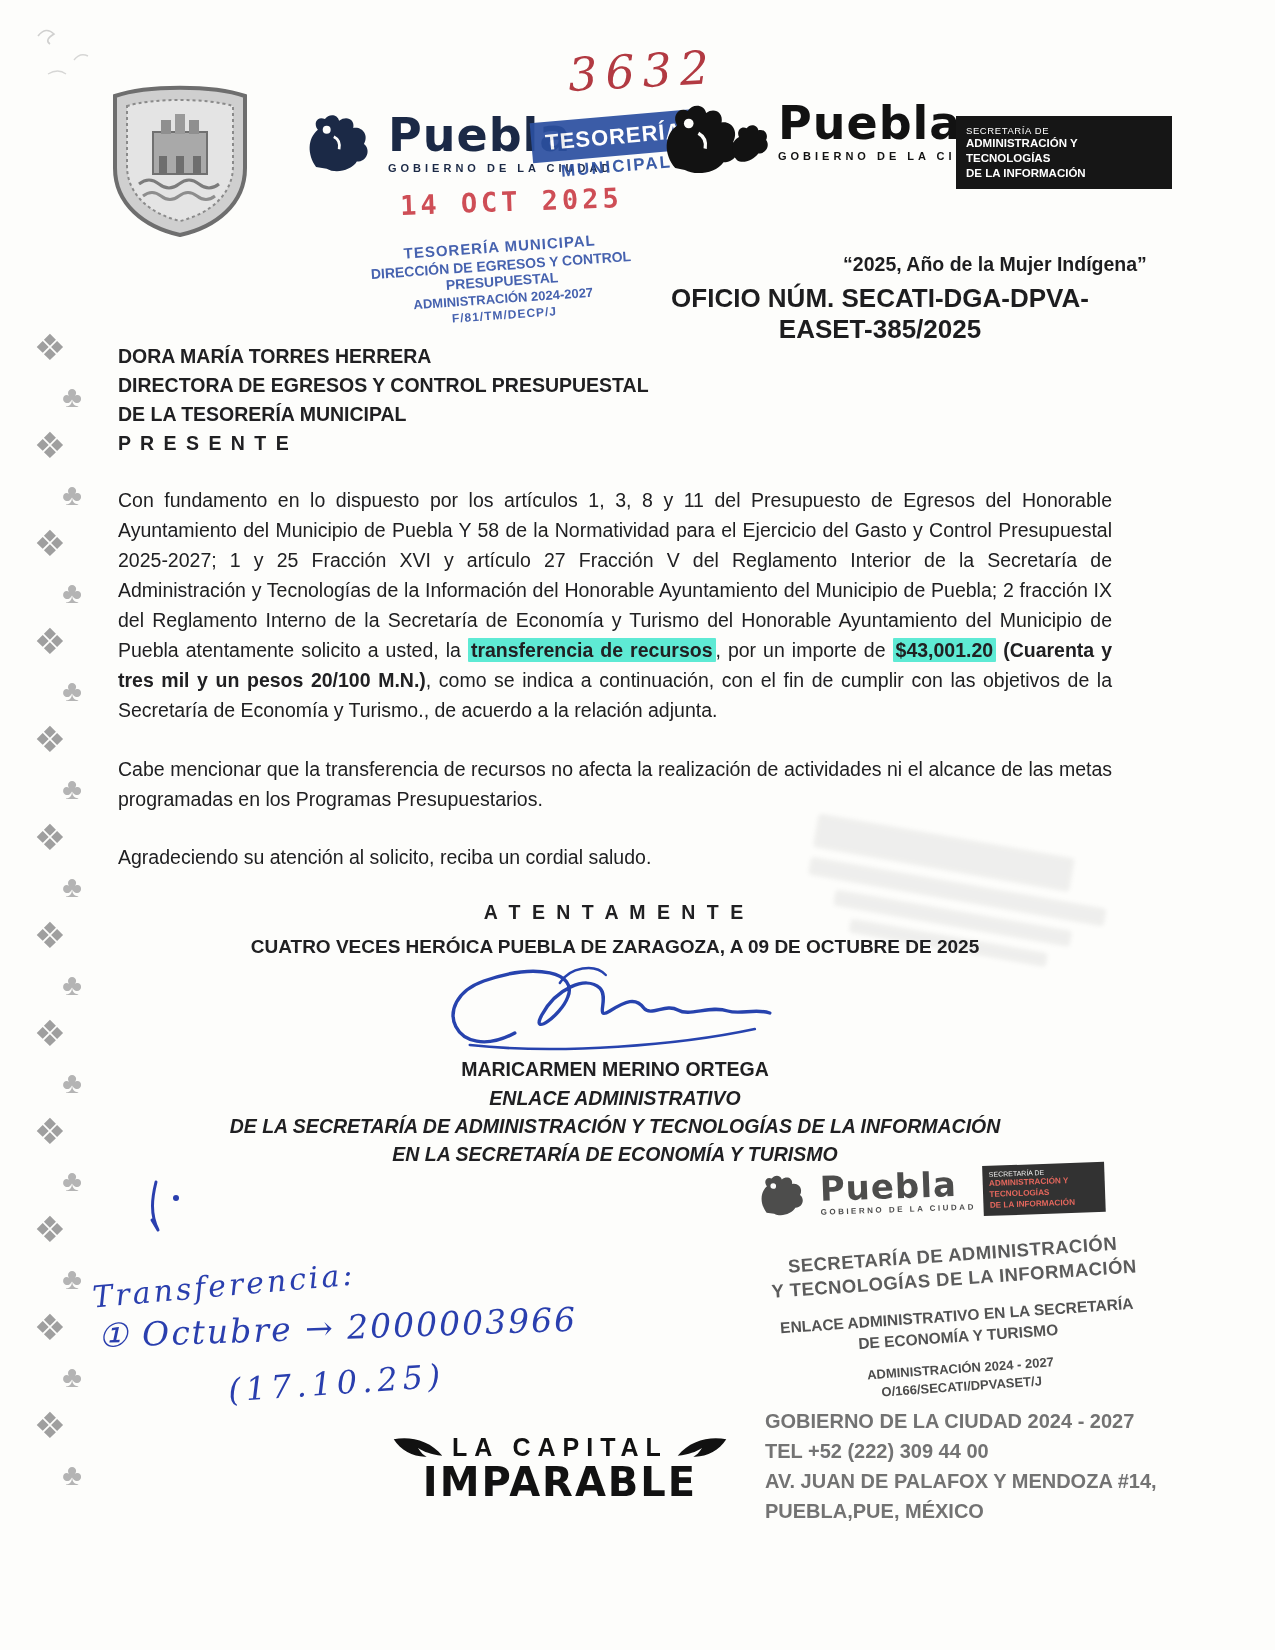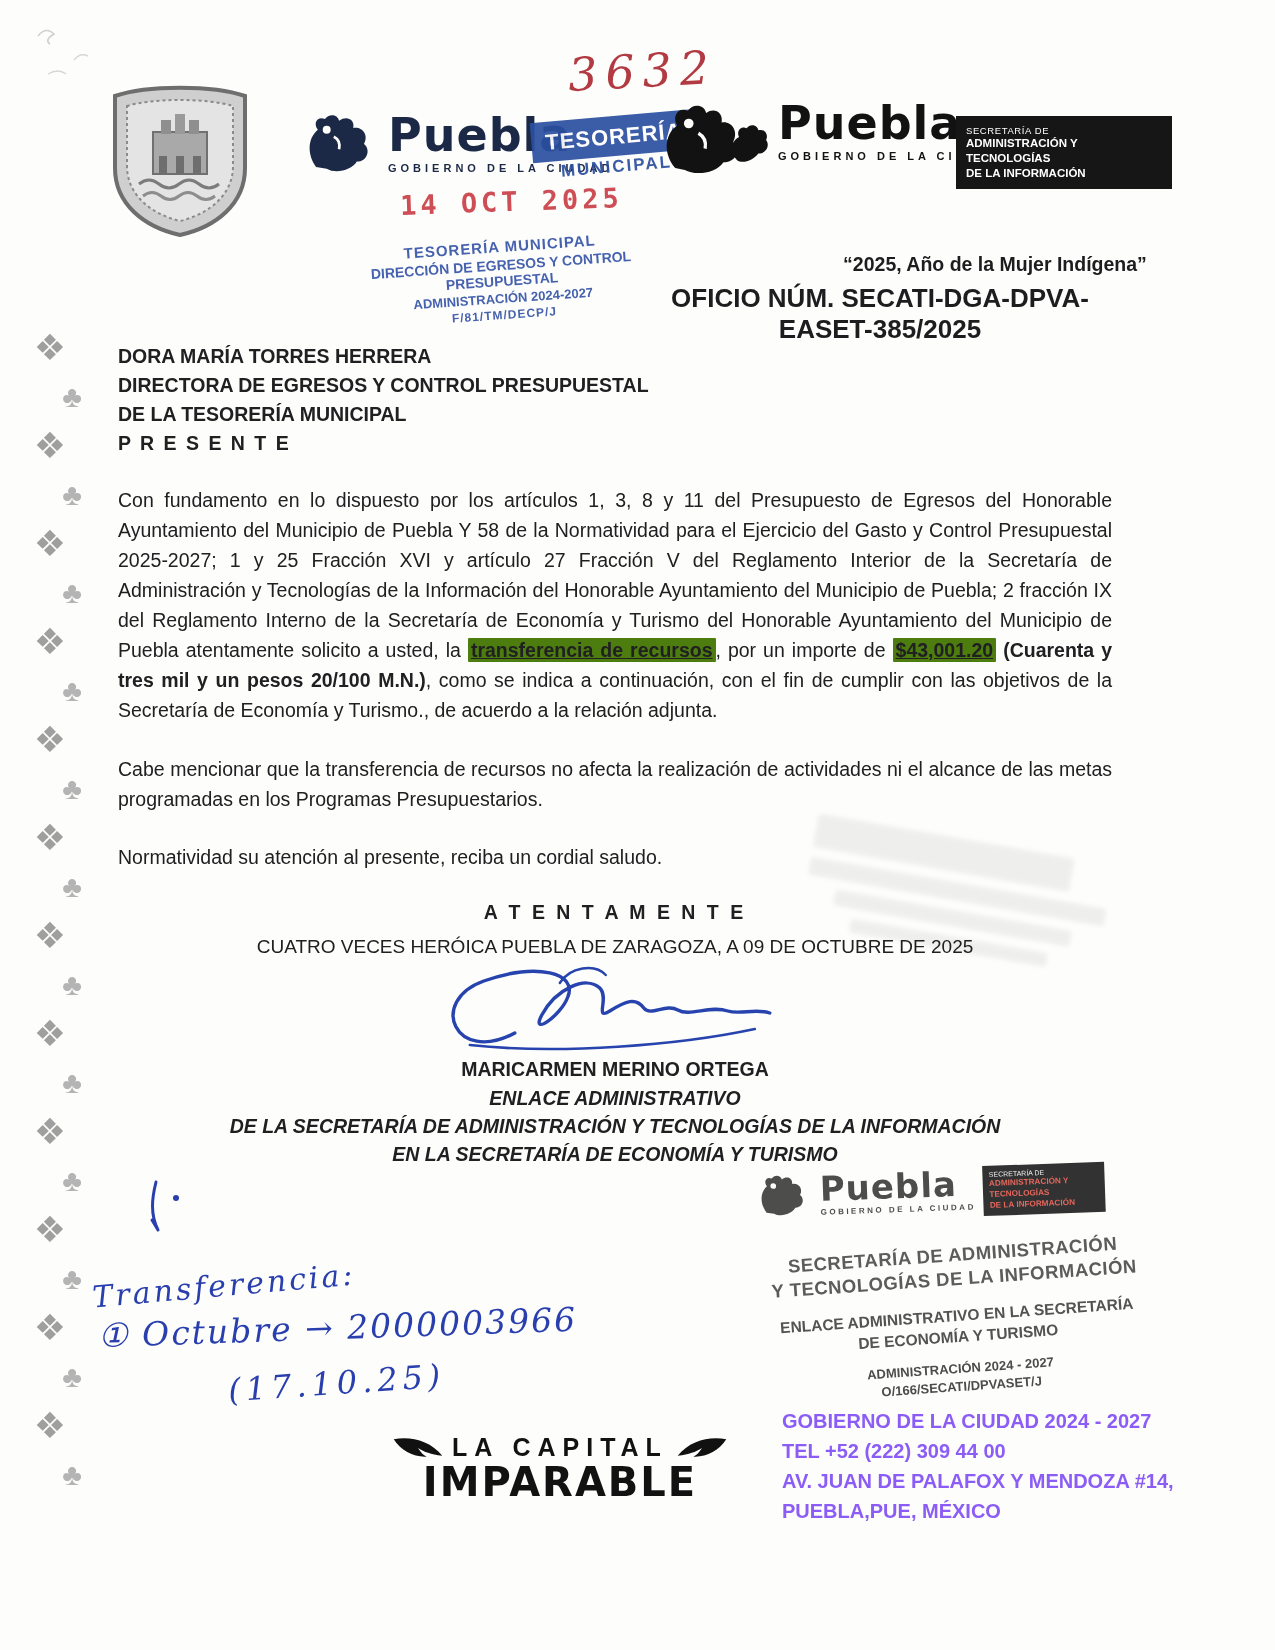--- a/index.html
+++ b/index.html
@@ -57,26 +57,26 @@
   .oficio { position:absolute; left:642px; top:283px; width:476px; text-align:center; font-weight:bold; font-size:26px; }
 
   
   .letter { position:absolute; left:118px; top:342px; width:994px; font-size:19.5px; line-height:29px; color:#202022; }
   .recipient div { font-weight:bold; }
   .salutation { letter-spacing:2px; }
   .para { text-align:justify; margin:0; }
   .p1 { margin-top:27px; line-height:30px; }
   .p2 { margin-top:29px; line-height:30px; }
   .p3 { margin-top:29px; }
-  .hl { background:#4d7c0f; font-weight:bold; padding:1px 3px; border-radius:1px;text-decoration:underline; }
+  .hl { background:#5eead4; font-weight:bold; padding:1px 3px; border-radius:1px; }
   .bold { font-weight:bold; }
 
   .closing { text-align:center; margin-top:26px; }
   .atent { font-weight:bold; font-size:19.5px; letter-spacing:3px; }
-  .placedate { font-weight:normal; font-size:19px; margin-top:5px; }
+  .placedate { font-weight:bold; font-size:19px; margin-top:5px; }
   .sig-wrap { position:relative; height:108px; }
   .signature { position:absolute; left:50%; top:-8px; transform:translateX(-54%); }
   .signer-name { font-weight:bold; margin-top:-14px; }
   .roles div { font-weight:bold; line-height:28px;font-style:italic; }
 
   
   .stamp2 { position:absolute; left:752px; top:1168px; display:flex; align-items:flex-start; gap:6px;
             color:#333; transform:rotate(-2deg); opacity:.9; }
   .stamp2 .angel { width:62px; height:44px; }
   .stamp2 .wordmark { font-size:34px; }
@@ -97,21 +97,21 @@
   .note-item  { left:98px;  top:1308px; font-size:33px; letter-spacing:2px; transform:rotate(-2deg); }
   .note-date  { left:228px; top:1364px; font-size:32px; letter-spacing:5px; transform:rotate(-4deg); }
   .pen-mark { position:absolute; left:142px; top:1176px; }
 
   
   .capital { position:absolute; left:392px; top:1420px; width:336px; text-align:center; color:#121212;margin-top:13px; }
   .cap-top { display:flex; align-items:center; justify-content:center; gap:8px; font-weight:bold; font-size:25px; letter-spacing:7px; }
   .cap-bottom { font-family:"DejaVu Sans", sans-serif; font-weight:bold; font-size:40px; letter-spacing:2px; margin-top:-3px; }
   .wing { width:52px; height:24px; flex:0 0 auto; }
 
-  .contact { position:absolute; left:765px; top:1406px; color:#8b5cf6; font-size:20px; line-height:30px; font-weight:bold;margin-left:17px; }
+  .contact { position:absolute; left:765px; top:1406px; color:#737373; font-size:20px; line-height:30px; font-weight:bold; }
 
   
   .ghost { position:absolute; left:800px; top:838px; width:300px; height:190px; transform:rotate(10deg);
            opacity:.10; filter:blur(2px); }
   .ghost .gblock { background:#777; border-radius:4px; margin-bottom:10px; }
   .scribble { position:absolute; left:28px; top:16px; opacity:.45; }
 </style>
 </head>
 <body>
 
@@ -224,21 +224,21 @@
     <div class="recipient">
       <div>DORA MARÍA TORRES HERRERA</div>
       <div>DIRECTORA DE EGRESOS Y CONTROL PRESUPUESTAL</div>
       <div>DE LA TESORERÍA MUNICIPAL</div>
       <div class="salutation">P R E S E N T E</div>
     </div>
 
     <p class="para p1"><span>Con fundamento en lo dispuesto por los artículos 1, 3, 8 y 11 del Presupuesto de Egresos del Honorable Ayuntamiento del Municipio de Puebla Y 58 de la Normatividad para el Ejercicio del Gasto y Control Presupuestal 2025-2027; 1 y 25 Fracción XVI y artículo 27 Fracción V del Reglamento Interior de la Secretaría de Administración y Tecnologías de la Información del Honorable Ayuntamiento del Municipio de Puebla; 2 fracción IX del Reglamento Interno de la Secretaría de Economía y Turismo del Honorable Ayuntamiento del Municipio de Puebla atentamente solicito a usted, la </span><span class="hl">transferencia de recursos</span><span>, por un importe de </span><span class="hl">$43,001.20</span><span> </span><span class="bold">(Cuarenta y tres mil y un pesos 20/100 M.N.)</span><span>, como se indica a continuación, con el fin de cumplir con las objetivos de la Secretaría de Economía y Turismo., de acuerdo a la relación adjunta.</span></p>
 
     <p class="para p2">Cabe mencionar que la transferencia de recursos no afecta la realización de actividades ni el alcance de las metas programadas en los Programas Presupuestarios.</p>
-    <p class="para p3">Normatividad su atención al presente, reciba un cordial saludo.</p>
+    <p class="para p3">Agradeciendo su atención al solicito, reciba un cordial saludo.</p>
 
     <div class="closing">
       <div class="atent">A T E N T A M E N T E</div>
       <div class="placedate">CUATRO VECES HERÓICA PUEBLA DE ZARAGOZA, A 09 DE OCTUBRE DE 2025</div>
 
       <div class="sig-wrap">
         <svg class="signature" width="380" height="118" viewBox="0 0 380 118">
           <path d="M105,80 C45,112 18,48 74,28 C128,9 168,20 158,44 C151,63 120,84 132,62 C146,36 176,22 190,35 C200,45 184,68 200,58 C216,48 226,44 234,55 C241,64 256,50 268,57 C280,64 300,52 318,58 C330,62 346,55 360,60" fill="none" stroke="#2743ae" stroke-width="3.4" stroke-linecap="round"></path>
           <path d="M60,92 C150,102 270,92 345,76" fill="none" stroke="#2743ae" stroke-width="2.6" stroke-linecap="round"></path>
           <path d="M150,30 C160,14 185,10 196,22" fill="none" stroke="#2743ae" stroke-width="2.4" stroke-linecap="round"></path>

